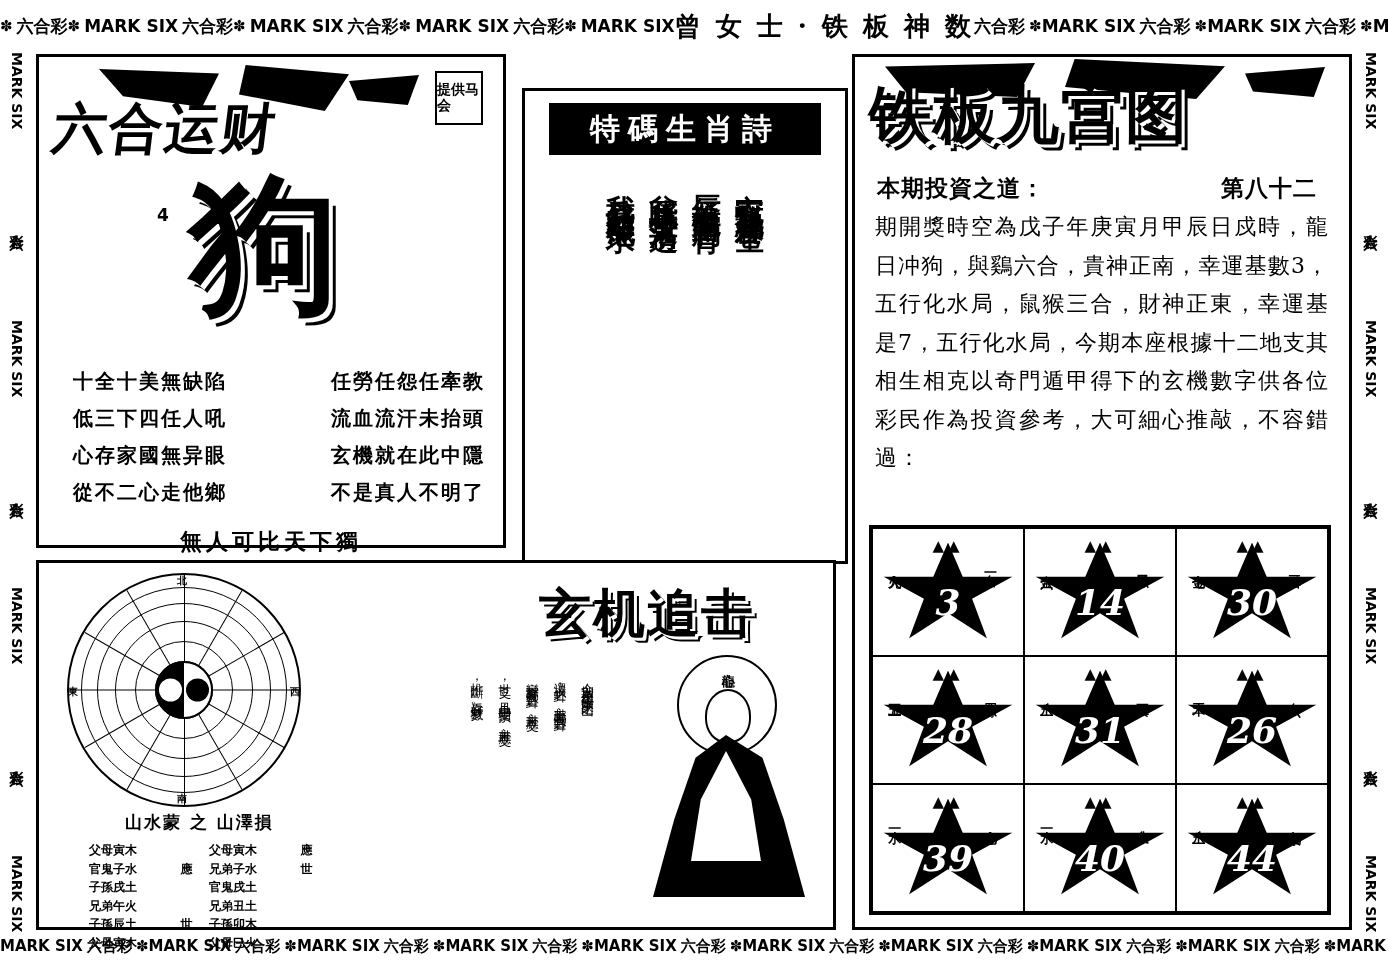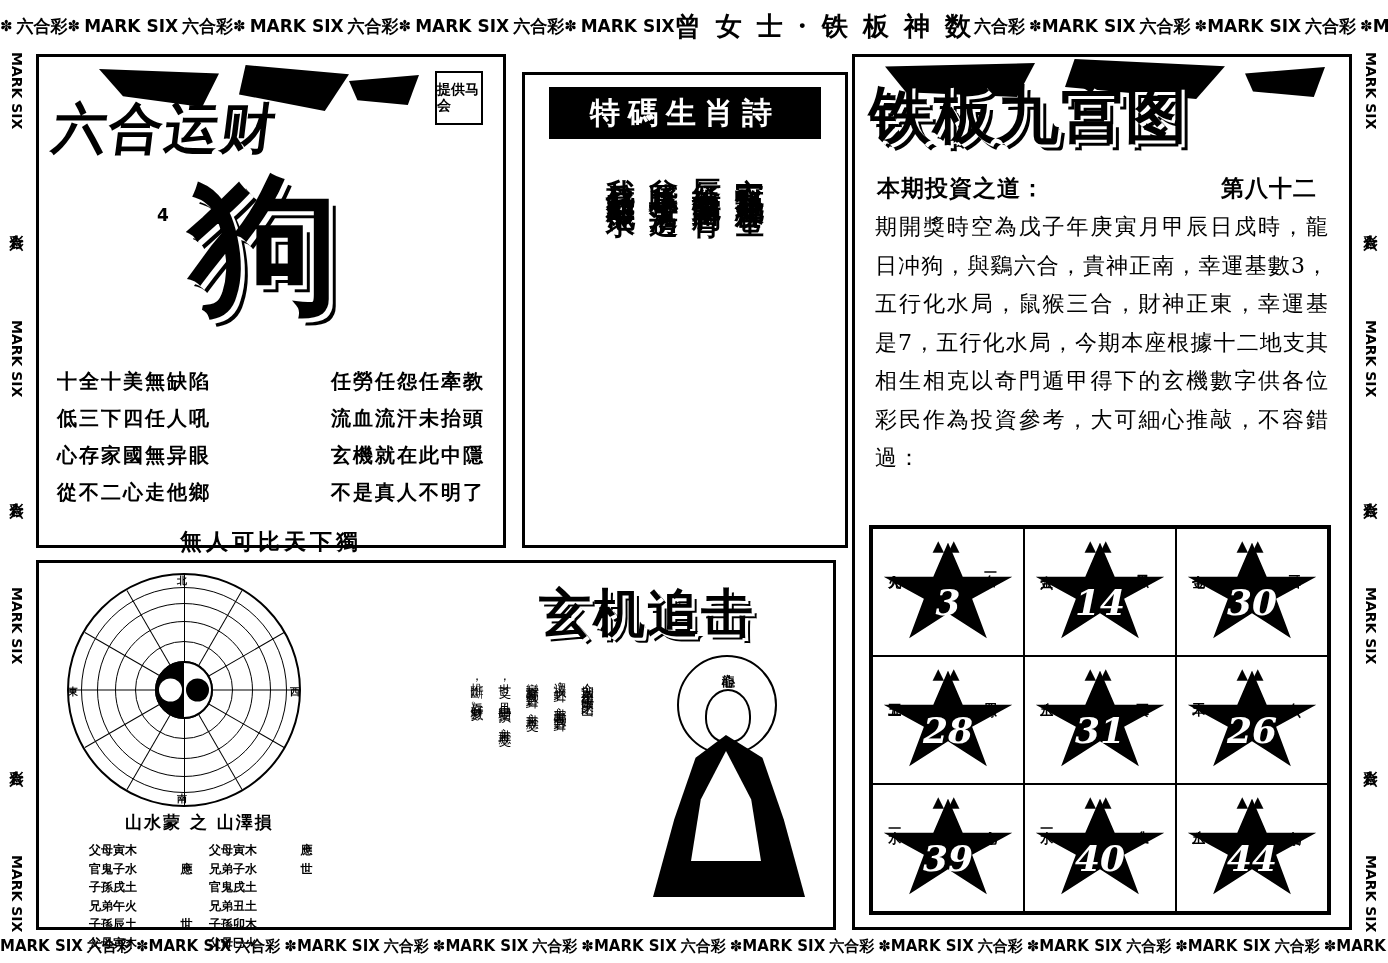--- a/index.html
+++ b/index.html
@@ -34,25 +34,25 @@
   .zodiac-title{position:absolute;left:14px;top:36px;font-family:"DejaVu Serif","Liberation Serif",serif;font-size:54px;font-weight:bold;letter-spacing:2px;transform:skewX(-7deg);}
   .zodiac-big{position:absolute;left:150px;top:112px;font-family:"DejaVu Serif","Liberation Serif",serif;font-size:150px;font-weight:bold;line-height:1;color:#000;
     text-shadow:4px 4px 0 #fff, 7px 7px 0 #000;}
   .num-mark{position:absolute;left:118px;top:148px;font-size:17px;font-weight:bold;}
   .corner-box{position:absolute;right:20px;top:14px;width:44px;height:50px;border:2px solid #000;display:flex;flex-direction:column;align-items:center;justify-content:center;font-size:14px;font-weight:bold;line-height:1.12;}
   .ink-blob{position:absolute;background:#000;}
   .b1{left:60px;top:12px;width:120px;height:38px;clip-path:polygon(0 0,100% 12%,86% 100%,20% 72%);}
   .b2{left:200px;top:8px;width:110px;height:46px;clip-path:polygon(6% 0,100% 20%,78% 100%,0 64%);}
   .b3{left:310px;top:18px;width:70px;height:30px;clip-path:polygon(0 20%,100% 0,84% 100%,12% 84%);}
 
-  .poem{padding:6px 18px 0 18px;display:flex;justify-content:space-between;font-family:"DejaVu Serif","Liberation Serif",serif;font-size:20px;font-weight:bold;line-height:1.85;letter-spacing:2px;}
+  .poem{padding:6px 18px 0 18px;display:flex;justify-content:space-between;font-family:"DejaVu Serif","Liberation Serif",serif;font-size:20px;font-weight:bold;line-height:1.85;letter-spacing:2px;margin-left:16px;}
   .tagline{text-align:center;font-family:"DejaVu Serif","Liberation Serif",serif;font-size:22px;font-weight:bold;letter-spacing:4px;margin-top:16px;}
 
   
-  .col-mid{position:absolute;left:486px;top:18px;width:326px;height:476px;border:3px solid #000;box-sizing:border-box;background:#fff;}
+  .col-mid{position:absolute;left:486px;top:34px;width:326px;height:476px;border:3px solid #000;box-sizing:border-box;background:#fff;}
   .mid-banner{margin:12px auto 0 auto;width:272px;height:52px;background:#000;color:#fff;display:flex;align-items:center;justify-content:center;font-family:"DejaVu Serif","Liberation Serif",serif;font-size:30px;font-weight:bold;letter-spacing:8px;}
   .vpoem{margin-top:16px;height:374px;display:flex;flex-direction:row-reverse;justify-content:center;gap:14px;padding:0 16px;}
   .vline{writing-mode:vertical-rl;text-orientation:upright;font-family:"DejaVu Serif","Liberation Serif",serif;font-size:29px;font-weight:bold;letter-spacing:5px;line-height:1;}
 
   
   .col-right{position:absolute;right:0;top:0;width:500px;height:876px;border:3px solid #000;box-sizing:border-box;background:#fff;}
   .tieban-art{position:relative;height:110px;}
   .tieban-title{position:absolute;left:14px;top:16px;font-family:"DejaVu Serif","Liberation Serif",serif;font-size:62px;font-weight:bold;letter-spacing:2px;
     text-shadow:3px 3px 0 #fff,6px 6px 0 #000;}
   .tb1{left:30px;top:6px;width:150px;height:34px;clip-path:polygon(0 10%,100% 0,88% 100%,14% 86%);}

